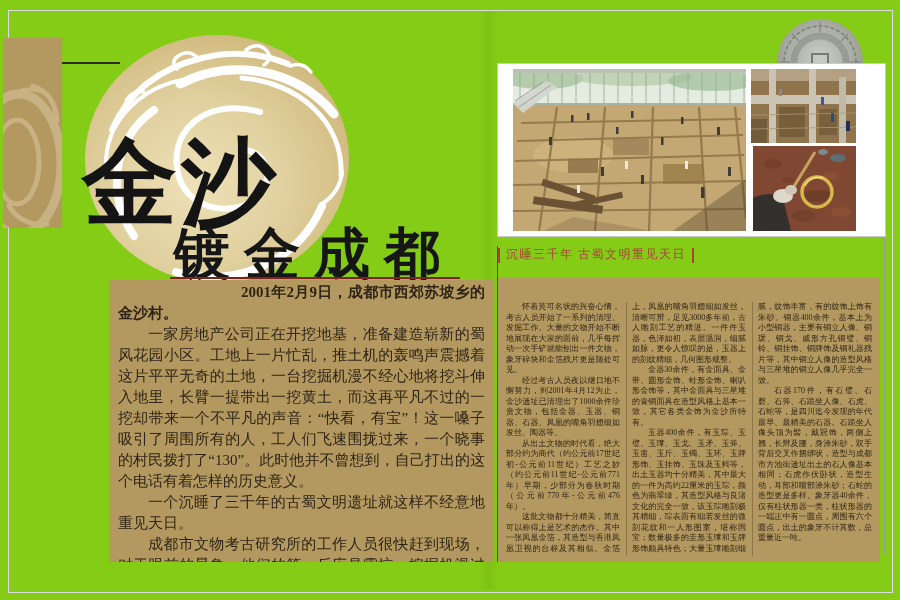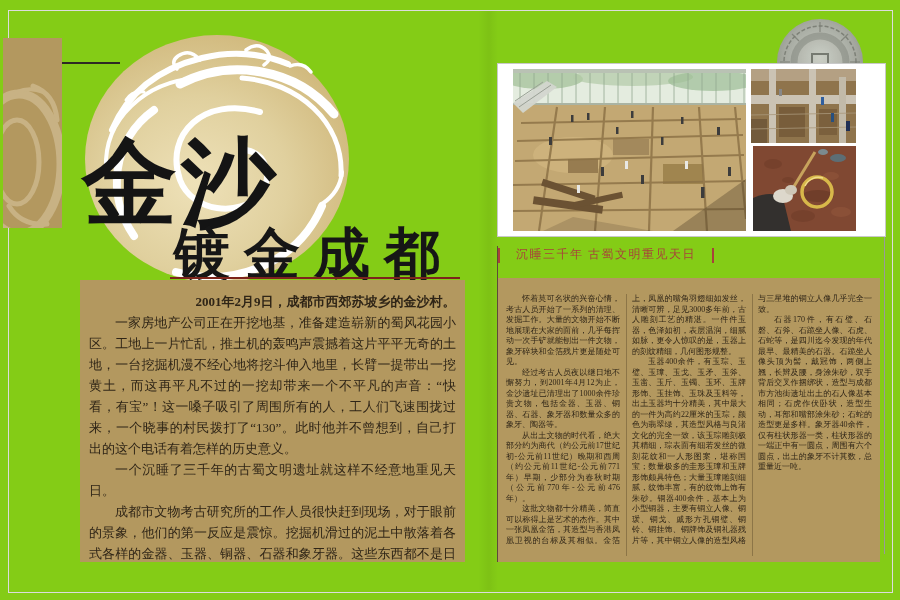--- a/index.html
+++ b/index.html
@@ -15,29 +15,29 @@
   .connector{position:absolute;left:62px;top:62px;width:58px;height:2px;background:#2e2a24;}
   .sun-disc{position:absolute;left:84px;top:34px;width:266px;height:250px;}
   .title{position:absolute;left:82px;top:136px;margin:0;font-size:95px;line-height:1;
         letter-spacing:4px;font-weight:bold;color:#141414;}
   .subtitle{position:absolute;left:174px;top:226px;margin:0;font-size:56px;line-height:1;
         letter-spacing:14px;font-weight:bold;color:#161616;}
   .red-rule{position:absolute;left:170px;top:277px;width:290px;height:2px;background:var(--rule_red);}
   
   .gold{background:var(--gold);color:#2f2517;text-align:justify;box-sizing:border-box;overflow:hidden;}
   .gold p{margin:0;text-indent:2em;}
-  .gold-left{position:absolute;left:80px;top:280px;width:385px;height:282px;
-        padding:11px 9px;font-size:13px;line-height:21px;}
+  .gold-left{position:absolute;left:109px;top:280px;width:385px;height:282px;
+        padding:2px 9px;font-size:15px;line-height:21px;}
   .gold-left p.opening{text-indent:8.2em;font-weight:bold;}
   .gold-right{position:absolute;left:498px;top:278px;width:382px;height:284px;
-        padding:16px 8px 6px 8px;font-size:8px;line-height:10.5px;
+        padding:24px 8px 6px 8px;font-size:8px;line-height:10.5px;
         column-count:3;column-gap:12px;column-fill:auto;
         column-rule:1px solid rgba(70,52,30,0.35);}
   
-  .banner{position:absolute;left:498px;top:246px;display:flex;align-items:flex-end;gap:16px;
+  .banner{position:absolute;left:498px;top:246px;display:flex;align-items:flex-end;gap:6px;
         color:var(--accent_red);font-size:12px;letter-spacing:1.5px;white-space:nowrap;}
   .banner .bar{width:2px;height:15px;background:var(--accent_red);}
   .vline-left{position:absolute;left:497px;top:246px;width:1px;height:316px;background:#5d4a3a;}
   .vline-right{position:absolute;left:884px;top:64px;width:1px;height:490px;background:#9a9a9a;}
   
   .coin{position:absolute;left:776px;top:18px;width:88px;height:88px;z-index:1;opacity:.95;}
   .photo-frame{position:absolute;left:497px;top:63px;width:387px;height:172px;background:#fff;
         border:1px solid #c9c9c9;z-index:2;}
   .photo{position:absolute;display:block;}
   .ph-large{left:15px;top:5px;}
@@ -252,22 +252,23 @@
   <div class="vline-right"></div>
 
   <div class="gold gold-left">
       <p class="opening">2001年2月9日，成都市西郊苏坡乡的金沙村。</p>
       <p>一家房地产公司正在开挖地基，准备建造崭新的蜀风花园小区。工地上一片忙乱，推土机的轰鸣声震撼着这片平平无奇的土地，一台挖掘机漫不经心地将挖斗伸入地里，长臂一提带出一挖黄土，而这再平凡不过的一挖却带来一个不平凡的声音：“快看，有宝”！这一嗓子吸引了周围所有的人，工人们飞速围拢过来，一个晓事的村民拨打了“130”。此时他并不曾想到，自己打出的这个电话有着怎样的历史意义。</p>
       <p>一个沉睡了三千年的古蜀文明遗址就这样不经意地重见天日。</p>
       <p>成都市文物考古研究所的工作人员很快赶到现场，对于眼前的景象，他们的第一反应是震惊。挖掘机滑过的泥土中散落着各式各样的金器、玉器、铜器、石器和象牙器。这些东西都不是日常使用的器具，而是古人祭祀专用的礼器，之前只在广汉三星堆遗址中见过，那么这些文物的重要性不言而喻。</p>
     </div>
   <div class="gold gold-right">
       <p>怀着莫可名状的兴奋心情，考古人员开始了一系列的清理、发掘工作。大量的文物开始不断地展现在大家的面前，几乎每挥动一次手铲就能刨出一件文物，象牙碎块和金箔残片更是随处可见。</p>
-      <p>经过考古人员夜以继日地不懈努力，到2001年4月12为止，金沙遗址已清理出了1000余件珍贵文物，包括金器、玉器、铜器、石器、象牙器和数量众多的象牙、陶器等。</p>
-      <p>从出土文物的时代看，绝大部分约为商代（约公元前17世纪初-公元前11世纪）晚期和西周（约公元前11世纪-公元前771年）早期，少部分为春秋时期（公元前770年-公元前476年）。</p>
+      <p>经过考古人员夜以继日地不懈努力，到2001年4月12为止，金沙遗址已清理出了1000余件珍贵文物，包括金器、玉器、铜器、石器、凤凰的嘴角羽翅细如发丝、陶器等。</p>
+      <p>从出土文物的时代看，绝大部分约为商代（约公元前17世纪初-公元前11世纪）工艺之妙（约公元前11世纪-公元前771年）早期，少部分为春秋时期（公元前770年-公元前476年）。</p>
       <p>这批文物都十分精美，简直可以称得上是艺术的杰作。其中一张凤凰金箔，其造型与香港凤凰卫视的台标及其相似。金箔上，凤凰的嘴角羽翅细如发丝，清晰可辨，足见3000多年前，古人雕刻工艺的精湛。一件件玉器，色泽如初，表层温润，细腻如脉，更令人惊叹的是，玉器上的刻纹精细，几何图形规整。</p>
+      <p>金器30余件，有金面具、金带、圆形金饰、蛙形金饰、喇叭形金饰等，其中金面具与三星堆的青铜面具在造型风格上基本一致，其它各类金饰为金沙所特有。</p>
       <p>玉器400余件，有玉琮、玉璧、玉璋、玉戈、玉矛、玉斧、玉凿、玉斤、玉镯、玉环、玉牌形饰、玉挂饰、玉珠及玉料等，出土玉器均十分精美，其中最大的一件为高约22厘米的玉琮，颜色为翡翠绿，其造型风格与良渚文化的完全一致，该玉琮雕刻极其精细，琮表面有细若发丝的微刻花纹和一人形图案，堪称国宝；数量极多的圭形玉璋和玉牌形饰颇具特色；大量玉璋雕刻细腻，纹饰丰富，有的纹饰上饰有朱砂。铜器400余件，基本上为小型铜器，主要有铜立人像、铜瑗、铜戈、戚形方孔铜璧、铜铃、铜挂饰、铜牌饰及铜礼器残片等，其中铜立人像的造型风格与三星堆的铜立人像几乎完全一致。</p>
       <p>石器170件，有石璧、石磬、石斧、石跪坐人像、石虎、石蛇等，是四川迄今发现的年代最早、最精美的石器。石跪坐人像头顶为髻，戴冠饰，两侧上翘，长辫及腰，身涂朱砂，双手背后交叉作捆绑状，造型与成都市方池街遗址出土的石人像基本相同；石虎作伏卧状，造型生动，耳部和嘴部涂朱砂；石蛇的造型更是多样。象牙器40余件，仅有柱状形器一类，柱状形器的一端正中有一圆点，周围有六个圆点，出土的象牙不计其数，总重量近一吨。</p>
     </div>
 
   <div class="folio folio-left">Newcoordinate 40</div>
   <div class="folio folio-right">36 New coordinate</div>
 </div>
 
 </body></html>

